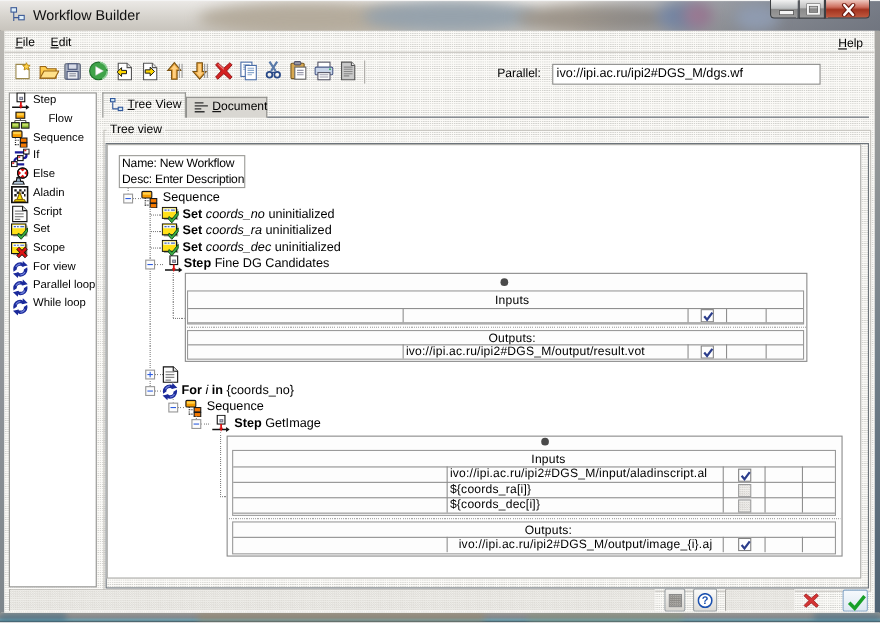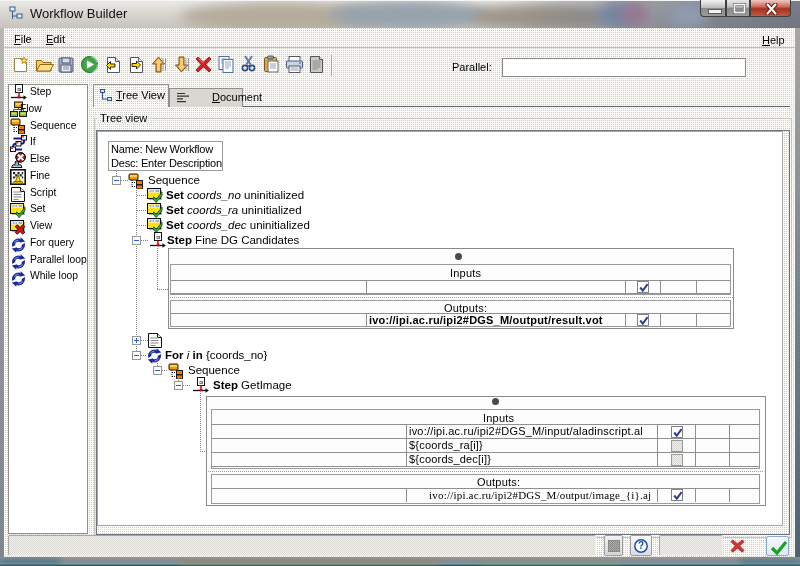--- a/index.html
+++ b/index.html
@@ -247,62 +247,63 @@
   <circle cx="15" cy="8" r="0.9" fill="#3a6"></circle>
 </svg>
 <svg class="abs" style="left:308px;top:55px" width="17" height="19" viewBox="0 0 17 19">
   <path d="M2.5 1.5 h9 l3 3 v13 h-12 Z" fill="#c9c9c9" stroke="#555"></path>
   <path d="M11.5 1.5 v3 h3" fill="#eee" stroke="#555"></path>
   <path d="M4.5 6h8 M4.5 8h8 M4.5 10h8 M4.5 12h8 M4.5 14h5" stroke="#888"></path>
 </svg>
 <div class="abs" style="left:331px;top:55px;width:1px;height:21px;background:#aaa8a4;"></div>
 <div class="mtxt" style="left:452px;top:61px;">Parallel:</div>
 <div class="abs" style="left:502px;top:58px;width:244px;height:19px;background:#fff;border:1px solid #8a8a88;box-sizing:border-box;"></div>
+<div class="mtxt" style="left:506px;top:61px;font-size:11.5px;">ivo://ipi.ac.ru/ipi2#DGS_M/dgs.wf</div>
 
 <div class="whitebox" style="left:8px;top:84px;width:80px;height:450px;"></div>
 <svg class="abs" style="left:10px;top:84px" width="17" height="17" viewBox="0 0 17 17">
       <use href="#g-step"></use>
     </svg>
 <div class="trow lrow" style="left:30px;top:86px;">Step</div>
 <svg class="abs" style="left:10px;top:101px" width="17" height="17" viewBox="0 0 17 17">
       <use href="#g-flow"></use>
     </svg>
-<div class="trow lrow" style="left:20px;top:103px;">Flow</div>
+<div class="trow lrow" style="left:44px;top:103px;">Flow</div>
 <svg class="abs" style="left:10px;top:118px" width="16" height="16" viewBox="0 0 16 16">
       <use href="#g-seq"></use>
     </svg>
 <div class="trow lrow" style="left:30px;top:120px;">Sequence</div>
 <svg class="abs" style="left:10px;top:135px" width="17" height="17" viewBox="0 0 17 17">
       <use href="#g-if"></use>
     </svg>
 <div class="trow lrow" style="left:30px;top:136px;">If</div>
 <svg class="abs" style="left:10px;top:152px" width="16" height="16" viewBox="0 0 16 16">
       <use href="#g-else"></use>
     </svg>
 <div class="trow lrow" style="left:30px;top:153px;">Else</div>
 <svg class="abs" style="left:10px;top:169px" width="16" height="16" viewBox="0 0 16 16">
       <use href="#g-scope"></use>
     </svg>
-<div class="trow lrow" style="left:30px;top:170px;">Fine</div>
+<div class="trow lrow" style="left:30px;top:170px;">Aladin</div>
 <svg class="abs" style="left:10px;top:186px" width="16" height="17" viewBox="0 0 16 17">
       <use href="#g-script"></use>
     </svg>
 <div class="trow lrow" style="left:30px;top:187px;">Script</div>
 <svg class="abs" style="left:10px;top:203px" width="16" height="15" viewBox="0 0 16 15">
       <use href="#g-set"></use>
     </svg>
 <div class="trow lrow" style="left:30px;top:203px;">Set</div>
 <svg class="abs" style="left:10px;top:220px" width="16" height="15" viewBox="0 0 16 15">
       <use href="#g-unset"></use>
     </svg>
-<div class="trow lrow" style="left:30px;top:220px;">View</div>
+<div class="trow lrow" style="left:30px;top:220px;">Scope</div>
 <svg class="abs" style="left:10px;top:236px" width="17" height="17" viewBox="0 0 17 17">
       <use href="#g-loop"></use>
     </svg>
-<div class="trow lrow" style="left:30px;top:237px;">For query</div>
+<div class="trow lrow" style="left:30px;top:237px;">For view</div>
 <svg class="abs" style="left:10px;top:253px" width="17" height="17" viewBox="0 0 17 17">
       <use href="#g-loop"></use>
     </svg>
 <div class="trow lrow" style="left:30px;top:254px;">Parallel loop</div>
 <svg class="abs" style="left:10px;top:270px" width="17" height="17" viewBox="0 0 17 17">
       <use href="#g-loop"></use>
     </svg>
 <div class="trow lrow" style="left:30px;top:270px;">While loop</div>
 
 <div class="abs" style="left:169px;top:88px;width:74px;height:19px;background:#d9d7d2;border:1px solid #8f8f8c;border-bottom:none;box-sizing:border-box;"></div>
@@ -310,21 +311,21 @@
 <div class="abs" style="left:243px;top:106px;width:547px;height:1px;background:#5a626c;"></div>
 <svg class="abs" style="left:100px;top:89px" width="13" height="13" viewBox="0 0 13 13">
   <rect x="0.5" y="0.5" width="4" height="3" fill="#cfe4f2" stroke="#30589c"></rect>
   <rect x="7.5" y="8.5" width="4" height="3" fill="#cfe4f2" stroke="#30589c"></rect>
   <path d="M2.5 4v6.5 M2.5 10h5" stroke="#30589c" fill="none"></path>
 </svg>
 <div class="mtxt" style="left:116px;top:89px;"><u>T</u>ree View</div>
 <svg class="abs" style="left:176px;top:92px" width="14" height="12" viewBox="0 0 14 12">
   <path d="M1 1.5h8 M1 4.2h12 M1 6.9h6 M1 9.6h9" stroke="#333" stroke-width="1.2"></path>
 </svg>
-<div class="mtxt" style="left:193px;top:91px;margin-left:19px;"><u>D</u>ocument</div>
+<div class="mtxt" style="left:193px;top:91px;"><u>D</u>ocument</div>
 
 <div class="abs" style="left:94px;top:118px;width:698px;height:420px;border:1px solid #c6c4be;box-sizing:border-box;"></div>
 <div class="abs dlgbg mtxt" style="left:97px;top:112px;padding:0 3px;">Tree view</div>
 
 <div class="abs dlgbg" style="left:96px;top:130px;width:694px;height:405px;border:1px solid #6c737a;box-sizing:border-box;"></div>
 <div class="abs" style="left:97px;top:131px;width:686px;height:395px;background:#fff;border:1px solid #a8a8a4;box-sizing:border-box;"></div>
 
 <div class="abs" style="left:108px;top:141px;width:115px;height:30px;border:1px solid #9a9a96;background:#fff;box-sizing:border-box;font-size:11px;letter-spacing:-0.2px;line-height:14px;padding-left:2px;white-space:nowrap;overflow:hidden;">Name: New Workflow<br>Desc: Enter Description</div>
 <div class="vd" style="left:116px;top:171px;height:5px;"></div>
 <div class="handle" style="left:112px;top:176px;">
@@ -380,21 +381,21 @@
       </svg>
     </div>
 <div class="hd" style="left:170px;top:297px;width:563px;opacity:0.75;"></div>
 <div class="innerbox" style="left:170px;top:300px;width:561px;height:27px;"></div>
 <div class="tlabel" style="left:444px;top:302px;">Outputs:</div>
 <div class="rline" style="left:171px;top:313px;width:559px;height:1px;"></div>
 <div class="rline" style="left:366px;top:313px;width:1px;height:13px;"></div>
 <div class="rline" style="left:625px;top:313px;width:1px;height:13px;"></div>
 <div class="rline" style="left:660px;top:313px;width:1px;height:13px;"></div>
 <div class="rline" style="left:696px;top:313px;width:1px;height:13px;"></div>
-<div class="tlabel" style="left:369px;top:314px;font-weight:bold;">ivo://ipi.ac.ru/ipi2#DGS_M/output/result.vot</div>
+<div class="tlabel" style="left:369px;top:314px;">ivo://ipi.ac.ru/ipi2#DGS_M/output/result.vot</div>
 <div class="cb cbc" style="left:637px;top:314px;">
       <svg width="12" height="12" viewBox="0 0 12 12">
         <path d="M2.2 5.5 L4.8 8.6 L9.6 2.2" stroke="#2c3e8c" stroke-width="2" fill="none"></path>
       </svg>
     </div>
 
 <div class="handle" style="left:132px;top:336px;">
       <i></i>
       <b></b>
     </div>
@@ -457,21 +458,21 @@
 <div class="cb cbu" style="left:671px;top:440px;"></div>
 <div class="cb cbu" style="left:671px;top:454px;"></div>
 <div class="hd" style="left:208px;top:471px;width:556px;opacity:0.75;"></div>
 <div class="innerbox" style="left:211px;top:474px;width:549px;height:30px;"></div>
 <div class="tlabel" style="left:477px;top:476px;">Outputs:</div>
 <div class="rline" style="left:212px;top:488px;width:547px;height:1px;"></div>
 <div class="rline" style="left:406px;top:488px;width:1px;height:14px;"></div>
 <div class="rline" style="left:657px;top:488px;width:1px;height:14px;"></div>
 <div class="rline" style="left:695px;top:488px;width:1px;height:14px;"></div>
 <div class="rline" style="left:729px;top:488px;width:1px;height:14px;"></div>
-<div class="tlabel" style="left:429px;top:489px;font-family:Liberation Serif, serif;">ivo://ipi.ac.ru/ipi2#DGS_M/output/image_{i}.aj</div>
+<div class="tlabel" style="left:417px;top:489px;">ivo://ipi.ac.ru/ipi2#DGS_M/output/image_{i}.aj</div>
 <div class="cb cbc" style="left:671px;top:489px;">
       <svg width="12" height="12" viewBox="0 0 12 12">
         <path d="M2.2 5.5 L4.8 8.6 L9.6 2.2" stroke="#2c3e8c" stroke-width="2" fill="none"></path>
       </svg>
     </div>
 
 <div class="abs" style="left:8px;top:535px;width:588px;height:21px;border:1px solid;border-color:#a8a6a2 #f2f1ee #f2f1ee #a8a6a2;background:repeating-conic-gradient(#dddbd6 0% 25%, #efeeea 0% 50%);background-size:2px 2px;border-radius:2px;box-sizing:border-box;"></div>
 <div class="abs" style="left:604px;top:535px;width:19px;height:21px;border:1px solid #9aa0a4;background:linear-gradient(#f2f1ef,#d8d6d1);border-radius:2px;box-sizing:border-box;">
   <div class="abs" style="left:3px;top:4px;width:10px;height:10px;border:1px solid #8a8a8a;background:repeating-conic-gradient(#b0aeaa 0% 25%, #8a8884 0% 50%);background-size:2px 2px;"></div>
     </div>

